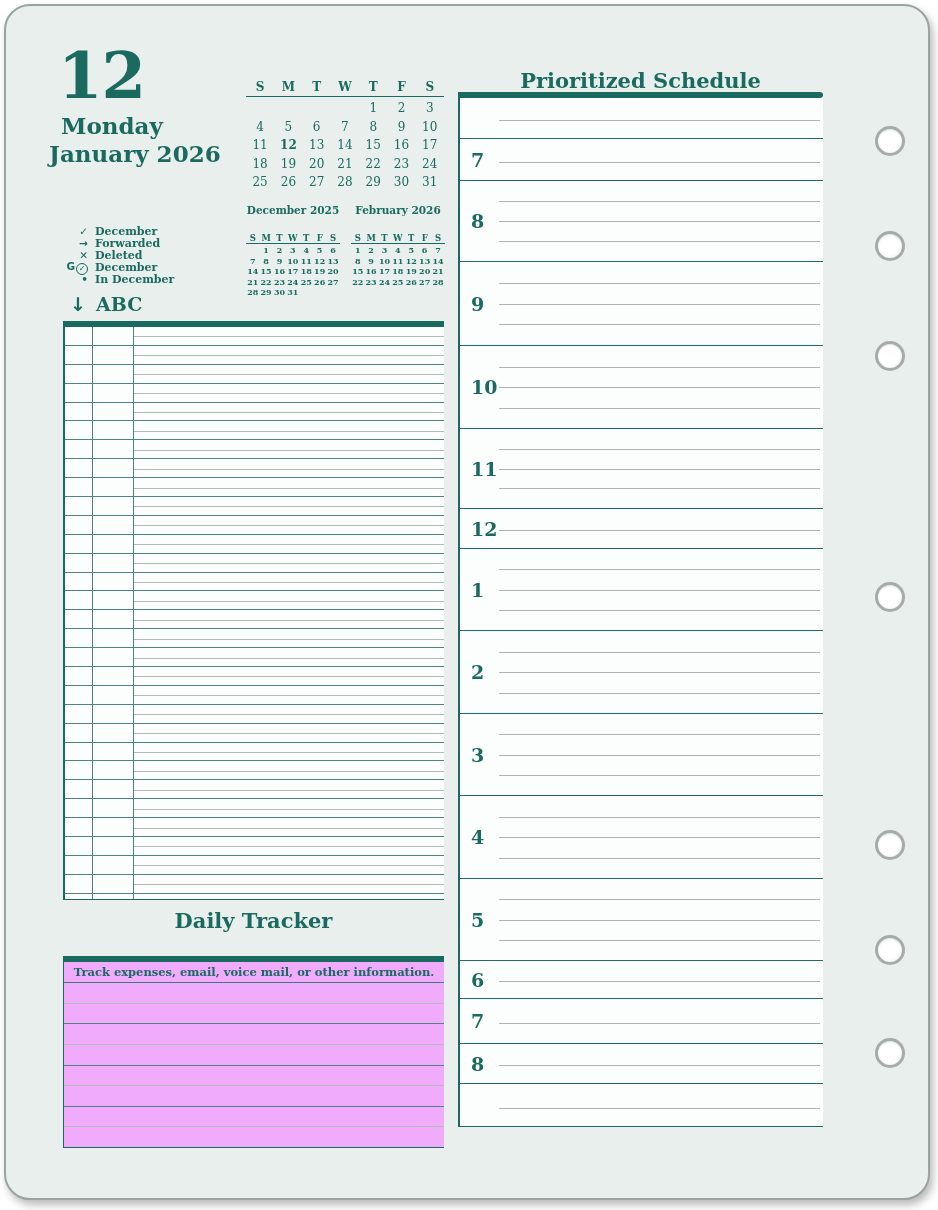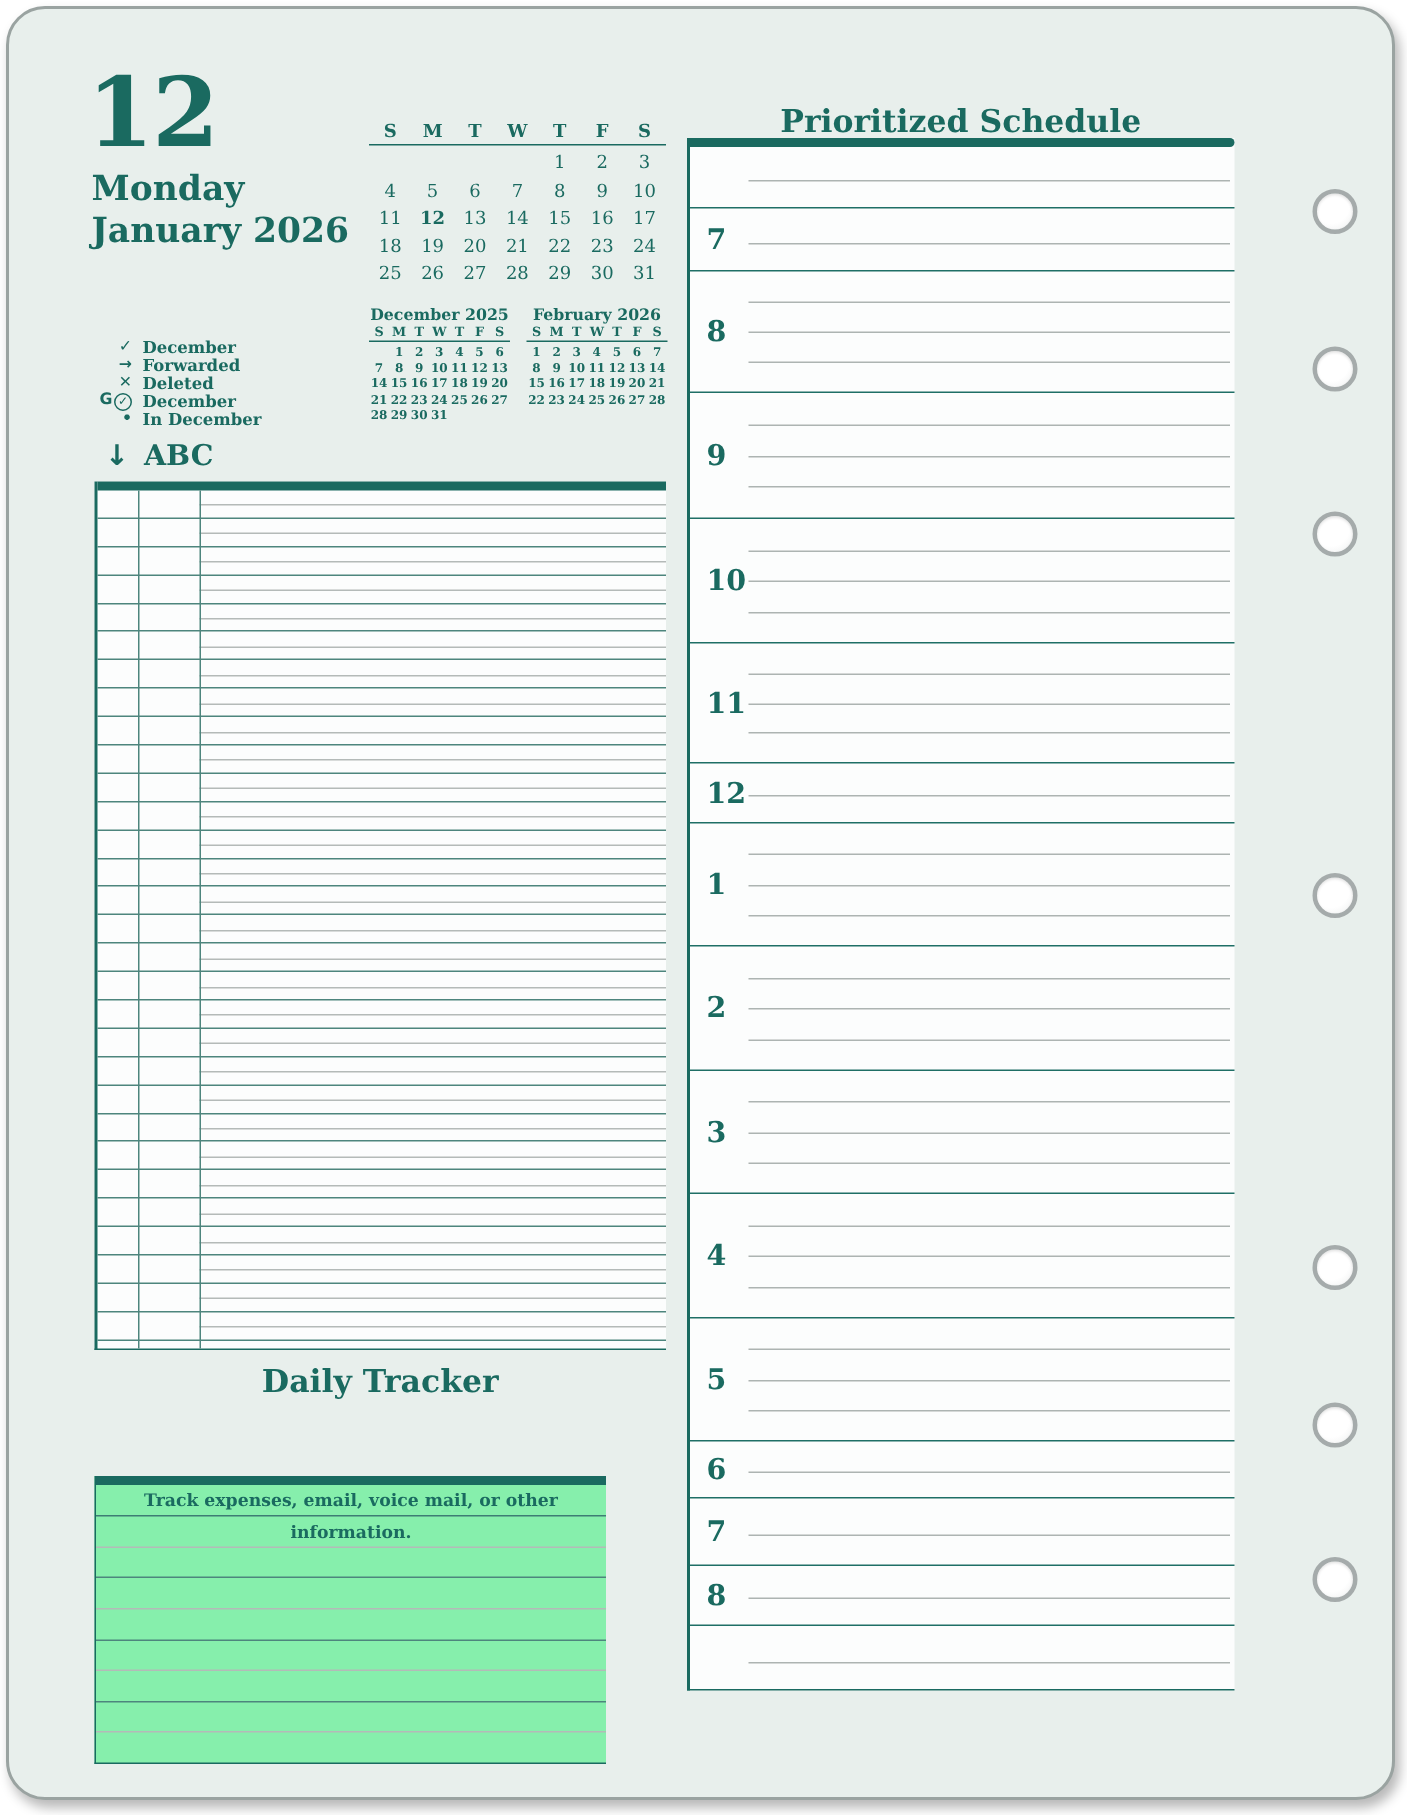--- a/index.html
+++ b/index.html
@@ -4,32 +4,32 @@
 <style>
   html,body{margin:0;padding:0;background:#ffffff;}
   .canvas{position:relative;width:938px;height:1210px;background:#ffffff;overflow:hidden;
           font-family:"DejaVu Serif", "Liberation Serif", serif;color:#1a6a60;}
   .abs{position:absolute;}
   .sheet{left:4px;top:4px;width:922px;height:1192px;background:#e8efec;
          border:2px solid #9aa3a1;border-radius:26px;box-shadow:3px 5px 8px rgba(0,0,0,.28);}
   
   .date-number{left:58px;top:44px;font-size:64px;line-height:1;font-weight:700;letter-spacing:-1px;}
   .weekday{left:61px;top:112px;font-size:23px;font-weight:700;}
-  .month-year{left:61px;top:140px;font-size:23px;font-weight:700;}
+  .month-year{left:49px;top:140px;font-size:23px;font-weight:700;}
   
   .jan-cal{left:246px;top:80px;width:198px;}
   .cal-row{display:flex;}
   .cal-cell{width:28.28px;text-align:center;font-size:12px;line-height:18.5px;font-weight:400;}
   .cal-head .cal-cell{font-weight:700;font-size:12px;line-height:15px;}
   .cal-rule{height:0;border-top:1.6px solid #1a6a60;margin:1px 0 2px 0;}
   .cal-cell.hl{font-weight:700;}
   
   .mini-wrap{left:246px;top:204px;width:200px;display:flex;gap:11px;}
   .mini-cal{width:94px;}
-  .mini-title{text-align:center;font-size:10.5px;font-weight:700;line-height:12px;margin-bottom:1px;}
+  .mini-title{text-align:center;font-size:10.5px;font-weight:700;line-height:12px;margin-bottom:17px;}
   .mini-row{display:flex;}
   .mini-cell{width:13.4px;text-align:center;font-size:8px;line-height:10.4px;font-weight:700;}
   .mini-head .mini-cell{font-size:8.5px;}
   .mini-rule{height:0;border-top:1px solid #1a6a60;margin:0 0 1px 0;}
   
   .legend{left:60px;top:225px;}
   .legend-row{display:flex;align-items:center;height:12.2px;}
   .legend-sym{width:28px;text-align:right;font-size:10.5px;font-weight:700;
               font-family:"DejaVu Sans", sans-serif;line-height:11px;}
   .legend-label{margin-left:7px;font-size:11px;font-weight:700;line-height:11px;}
@@ -42,21 +42,21 @@
   .task-title{position:absolute;left:95px;top:0;width:286px;text-align:center;}
   .task-box{left:63px;top:321px;width:381px;height:579px;background:#fcfdfd;
             border-left:2px solid #1a6a60;border-bottom:1.6px solid #1a6a60;box-sizing:border-box;}
   .task-bar{position:absolute;left:0;top:0;width:100%;height:6px;background:#1a6a60;}
   .task-rows{position:absolute;left:0;top:6px;width:100%;height:567px;}
   .task-row{position:relative;border-bottom:1px solid #4d857d;box-sizing:border-box;}
   .task-mid{position:absolute;left:68px;right:0;height:0;border-top:1px solid #b4bab8;}
   .task-vline{position:absolute;top:6px;bottom:0;width:1px;background:#4d857d;}
   
   .tracker-title{left:63px;top:908px;width:381px;text-align:center;font-size:21px;font-weight:700;}
-  .tracker-box{left:63px;top:984px;width:341px;height:192px;background:#86efac;
+  .tracker-box{left:63px;top:956px;width:381px;height:192px;background:#f0abfc;
                border-left:1.6px solid #1a6a60;border-bottom:1.6px solid #1a6a60;box-sizing:border-box;}
   .tracker-bar{position:absolute;left:0;top:0;width:100%;height:6px;background:#1a6a60;}
   .tracker-sub{position:absolute;left:0;top:6px;width:100%;height:21px;text-align:center;
                font-size:11.5px;font-weight:700;line-height:21px;border-bottom:1.2px solid #3d7d74;box-sizing:border-box;}
   .tracker-lines{position:absolute;left:0;top:27px;width:100%;bottom:0;}
   .tracker-line{box-sizing:border-box;}
   .tl-light{border-bottom:1px solid #b4bab8;}
   .tl-dark{border-bottom:1px solid #4d857d;}
   
   .appt-title{left:458px;top:68px;width:365px;text-align:center;font-size:21px;font-weight:700;}

